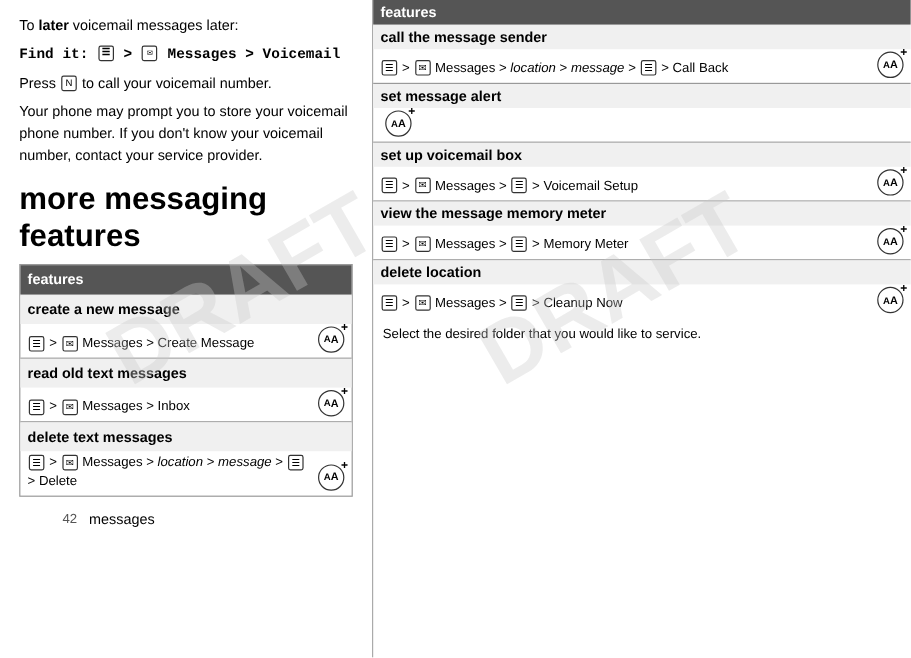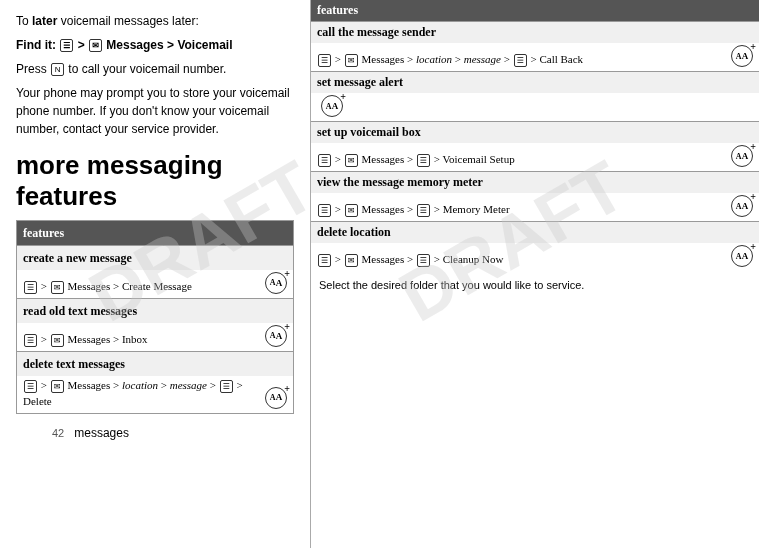--- a/index.html
+++ b/index.html
@@ -26,31 +26,31 @@
     }
     .left-col p {
       margin-bottom: 6px;
       font-size: 12px;
       line-height: 1.5;
     }
     .find-it {
       font-size: 16px;
       font-weight: bold;
       margin-bottom: 4px;
+      font-family: Liberation Mono, monospace;
     }
     .heading-large {
       font-size: 26px;
       font-weight: bold;
       line-height: 1.2;
       margin: 12px 0 8px 0;
     }
     .table-section {
       border: 1px solid #999;
       width: 100%;
-      font-family: Liberation Serif, serif;
     }
     .table-header {
       background: #555;
       color: #fff;
       padding: 3px 6px;
       font-weight: bold;
       font-size: 12px;
     }
     .table-row {
       border-top: 1px solid #999;

